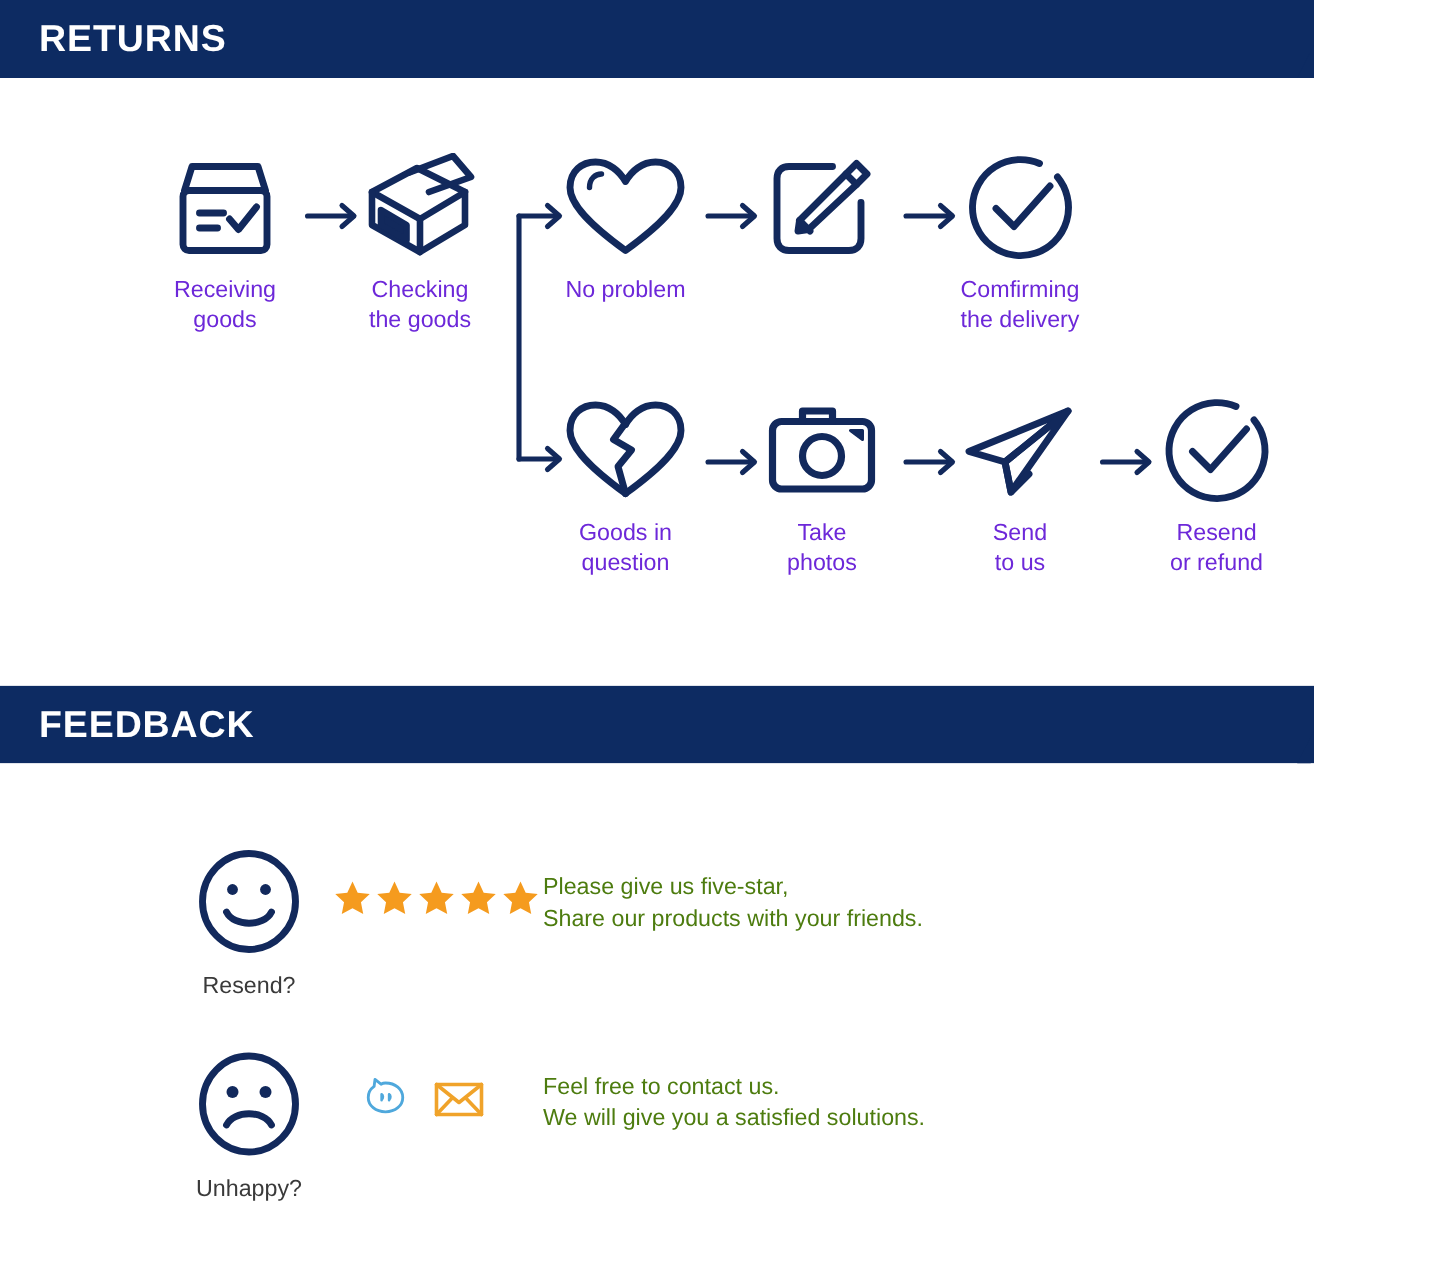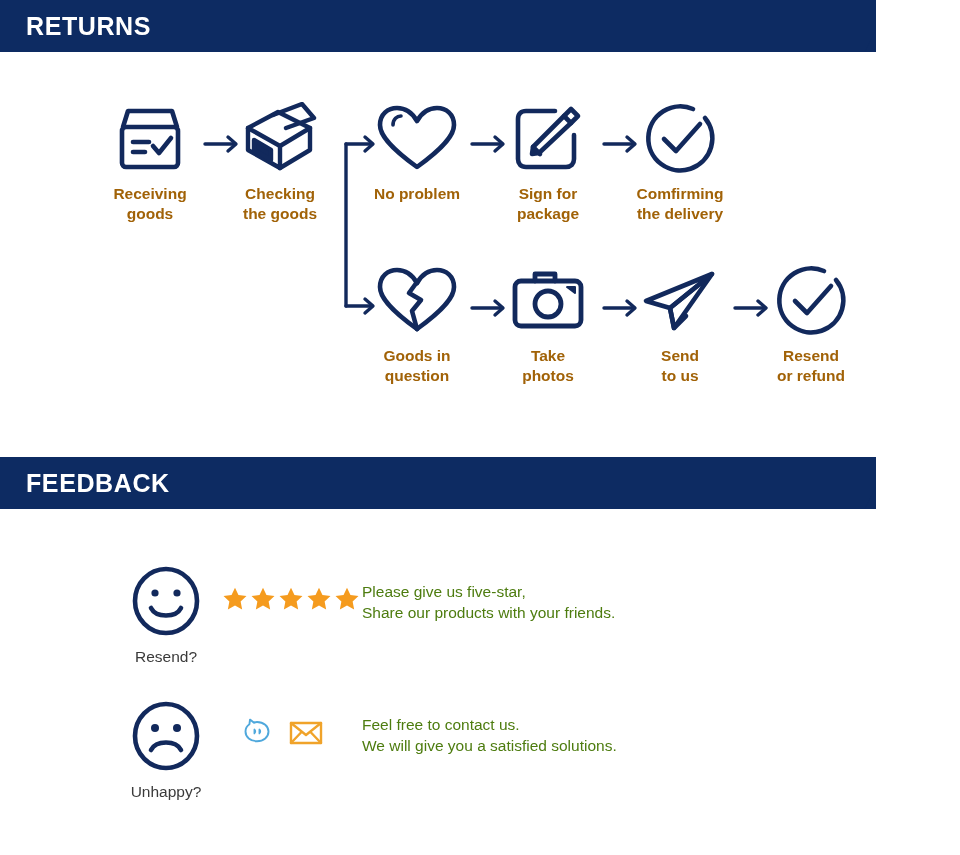--- a/index.html
+++ b/index.html
@@ -69,24 +69,23 @@
   }
   .step .glyph{
     height:78px;
     display:flex;
     align-items:center;
     justify-content:center;
   }
   .step .caption{
     font-size:15.5px;
     line-height:20px;
-    color:#a16207;
+    color:#6d28d9;
     white-space:pre-line;
     margin-top:6px;
-    font-weight:bold;
   }
 
   .arrow{
     position:absolute;
     width:40px;height:22px;
   }
 
   .branch{
     position:absolute;
   }
@@ -200,22 +199,20 @@
 
 <div class="step" style="left:478px; top:100px;">
   <div class="glyph">
     <svg width="76" height="72" viewBox="0 0 76 72" fill="none" stroke="#12295C" stroke-width="4.6" stroke-linecap="round" stroke-linejoin="round">
       <path d="M45 8 H16 C11 8 8 11 8 16 V56 C8 61 11 64 16 64 H56 C61 64 64 61 64 56 V32"></path>
       <path d="M29 50 L22 51 L23 44 L54 13 L61 20 Z"></path>
       <path d="M54 13 L61 6 L68 13 L61 20"></path>
       <path d="M23 44 L30 51"></path>
     </svg>
   </div>
-  <div class="caption">Sign for
-package</div>
 </div>
 
 <div class="arrow" style="left:602px; top:133px;">
   <svg width="40" height="22" viewBox="0 0 40 22" stroke="#12295C" stroke-width="3.4" fill="none" stroke-linecap="round" stroke-linejoin="round">
     <path d="M2 11 H32"></path>
       <path d="M25 4 L33 11 L25 18"></path>
   </svg>
 </div>
 
 <div class="step" style="left:610px; top:100px;">

